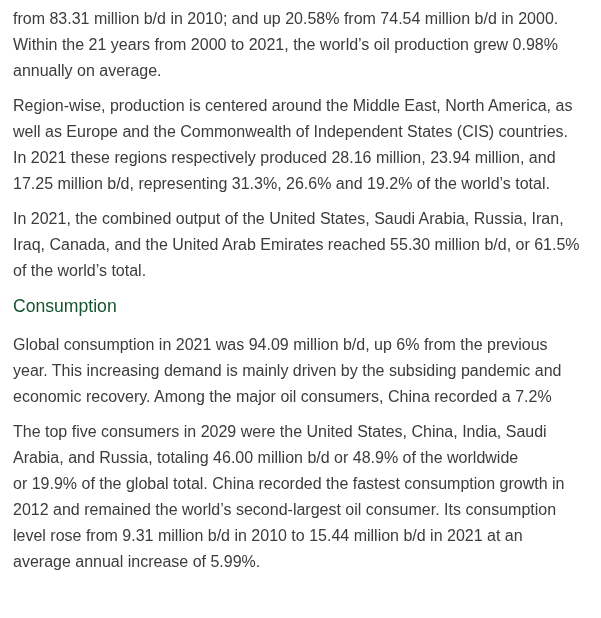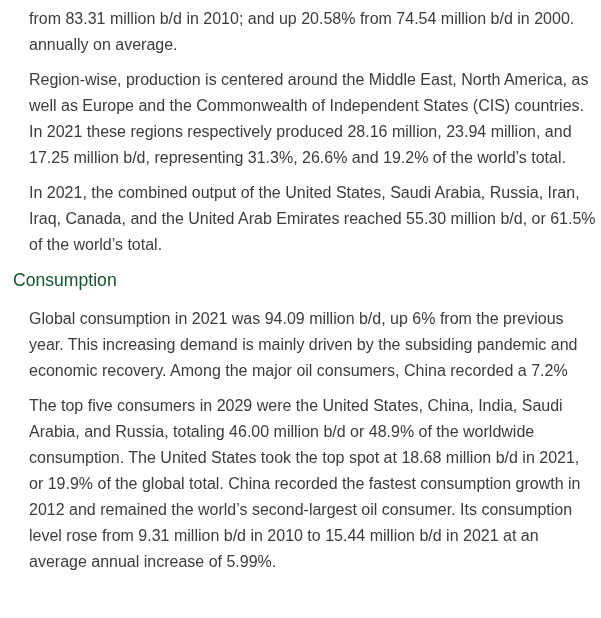--- a/index.html
+++ b/index.html
@@ -15,41 +15,42 @@
   .article {
     box-sizing: border-box;
     width: 601px;
     padding: 6px 4px 0 13px;
     font-family: "Liberation Sans", "DejaVu Sans", sans-serif;
     font-size: 16px;
     line-height: 26px;
     color: #3C3C3C;
   }
   .para {
-    margin: 0 0 9px 16px;
+    margin: 0 0 9px 0;
   }
   .line {
     white-space: pre;
     line-height: 26px;
   }
   .section-heading {
     margin: 6px 0 13px 0;
     font-size: 17.6px;
     font-weight: 400;
     line-height: 26px;
     color: #14532d;
   }
 </style>
 </head>
 <body>
 
 <div class="article">
 
   <div class="para">
     <div class="line">from 83.31 million b/d in 2010; and up 20.58% from 74.54 million b/d in 2000.</div>
+    <div class="line">Within the 21 years from 2000 to 2021, the world’s oil production grew 0.98%</div>
     <div class="line">annually on average.</div>
   </div>
 
   <div class="para">
     <div class="line">Region-wise, production is centered around the Middle East, North America, as</div>
     <div class="line">well as Europe and the Commonwealth of Independent States (CIS) countries.</div>
     <div class="line">In 2021 these regions respectively produced 28.16 million, 23.94 million, and</div>
     <div class="line">17.25 million b/d, representing 31.3%, 26.6% and 19.2% of the world’s total.</div>
   </div>
 
@@ -63,20 +64,19 @@
 
   <div class="para">
     <div class="line">Global consumption in 2021 was 94.09 million b/d, up 6% from the previous</div>
     <div class="line">year. This increasing demand is mainly driven by the subsiding pandemic and</div>
     <div class="line">economic recovery. Among the major oil consumers, China recorded a 7.2%</div>
   </div>
 
   <div class="para">
     <div class="line">The top five consumers in 2029 were the United States, China, India, Saudi</div>
     <div class="line">Arabia, and Russia, totaling 46.00 million b/d or 48.9% of the worldwide</div>
-    <div class="line">consumption. The United States took the top spot at 18.68 million b/d in 2021,</div>
     <div class="line">or 19.9% of the global total. China recorded the fastest consumption growth in</div>
     <div class="line">2012 and remained the world’s second-largest oil consumer. Its consumption</div>
     <div class="line">level rose from 9.31 million b/d in 2010 to 15.44 million b/d in 2021 at an</div>
     <div class="line">average annual increase of 5.99%.</div>
   </div>
 
 </div>
 
 </body></html>

